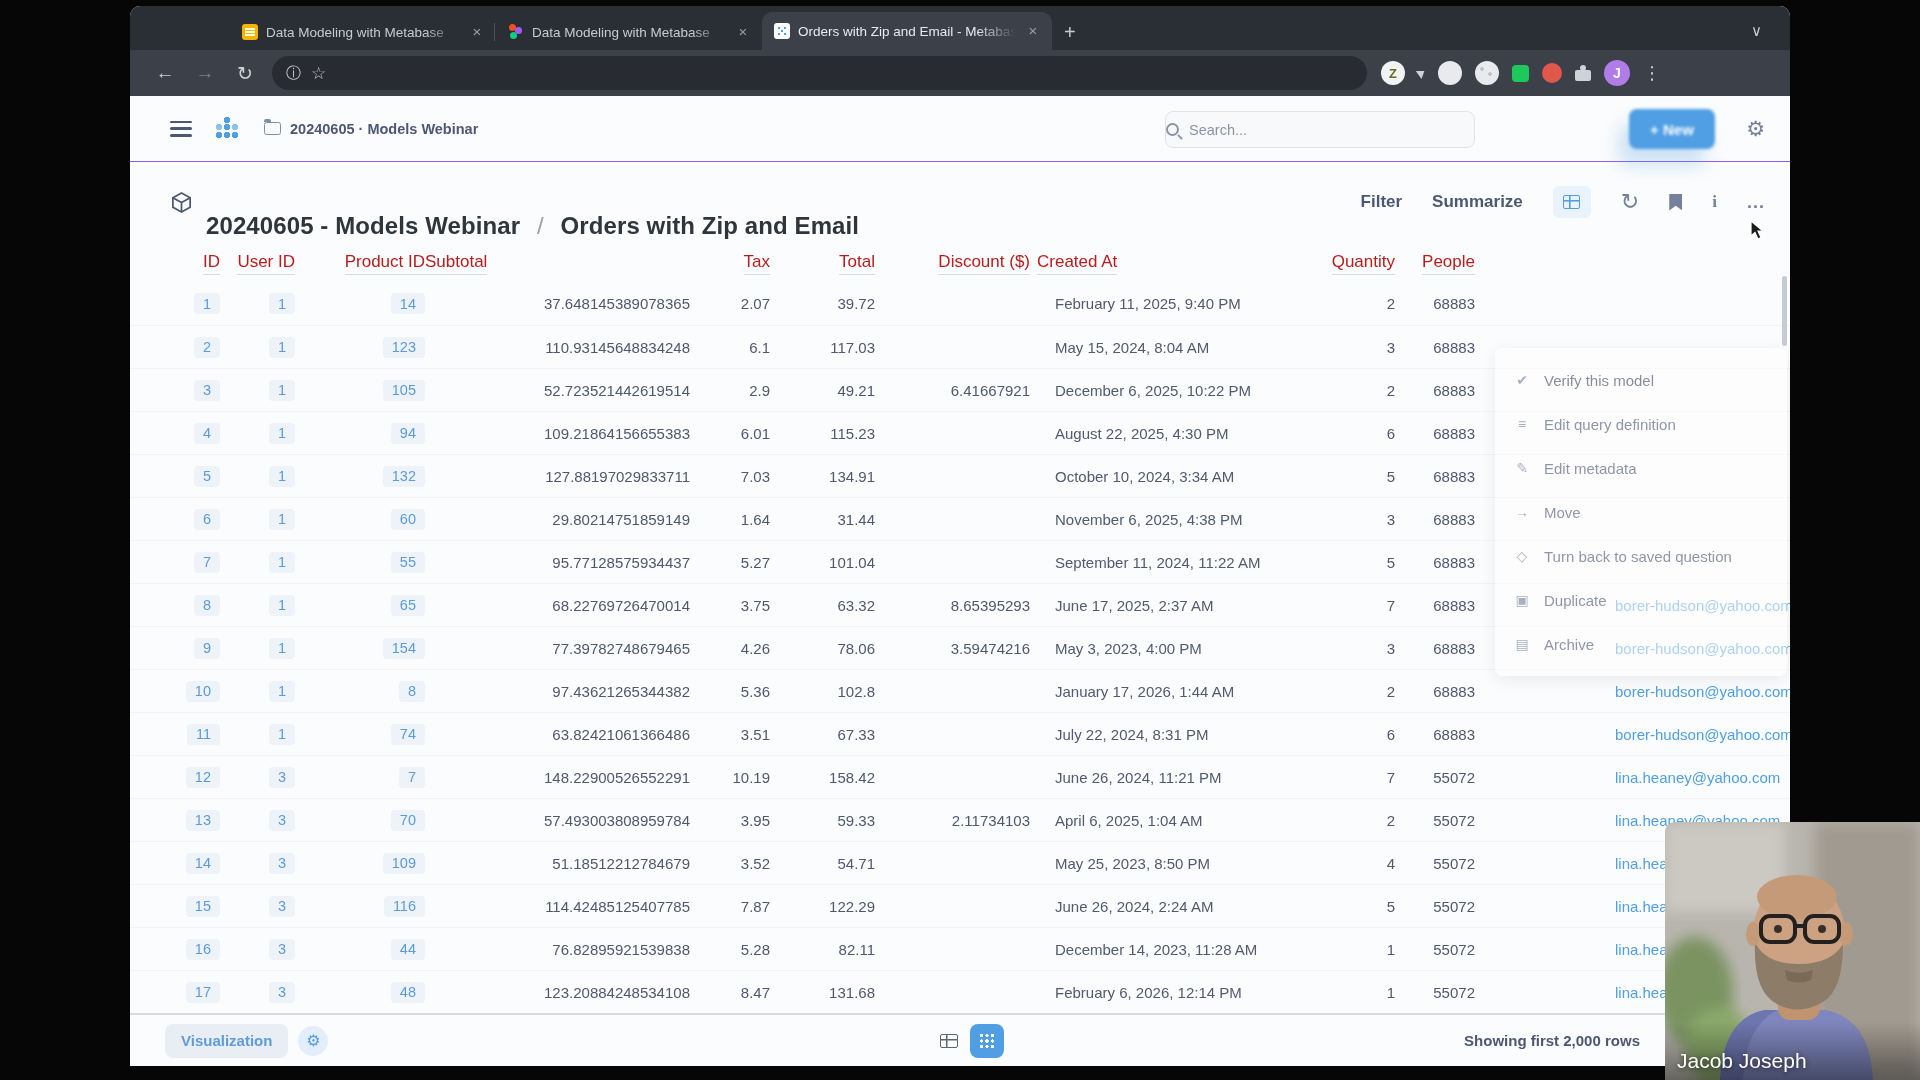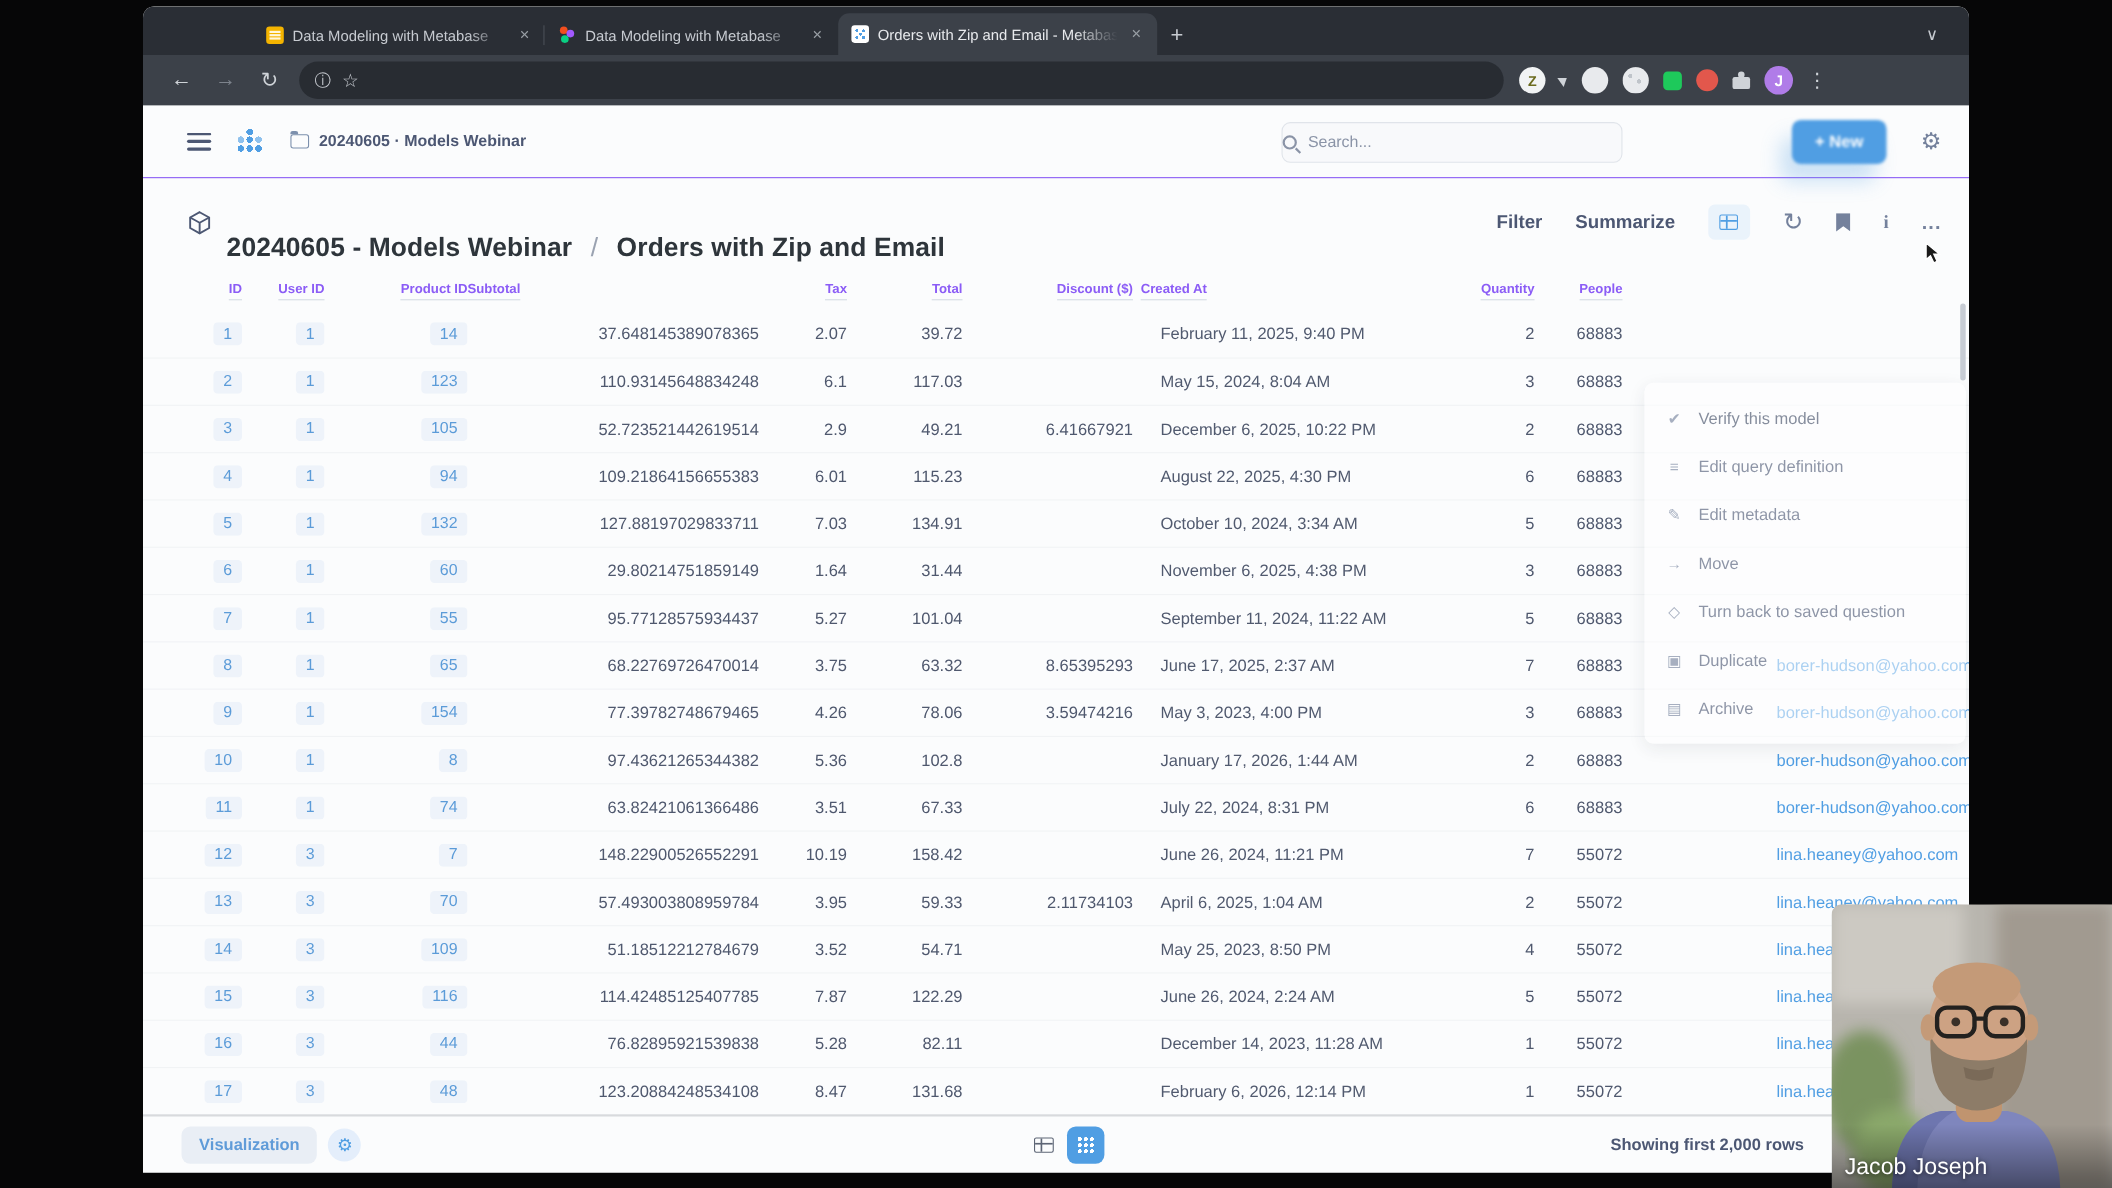--- a/index.html
+++ b/index.html
@@ -93,21 +93,21 @@
   .refresh-ic { font-size:22px; color:#74819c; }
   .bookmark-ic { width:13px; height:17px; background:#74819c;
     clip-path:polygon(0 0,100% 0,100% 100%,50% 72%,0 100%); }
   .info-btn { font-size:17px; font-weight:bold; color:#74819c; font-family:"Liberation Serif",serif; }
   .more-btn { font-size:18px; font-weight:bold; color:#74819c; letter-spacing:1px; }
   .cursor-pointer { position:absolute; right:24px; top:58px; width:17px; height:22px; z-index:40; }
 
   
   .thead { height:40px; display:grid; grid-template-columns:60px 75px 130px 265px 80px 105px 155px 260px 105px 80px 315px;
     padding-left:30px; align-items:center; }
-  .hcell { font-size:12px; font-weight:bold; color:#8b5cf6; white-space:nowrap; }
+  .hcell { font-size:17px; font-weight:normal; color:#b91c1c; white-space:nowrap; }
   .hcell span { border-bottom:1px solid #d4dbe4; padding-bottom:3px; }
   .tbody { }
   .trow { height:43px; display:grid; grid-template-columns:60px 75px 130px 265px 80px 105px 155px 260px 105px 80px 315px;
     padding-left:30px; align-items:center; border-top:1px solid #f1f3f5; }
   .trow:first-child { border-top:none; }
   .cell { font-size:15px; color:#4f586e; white-space:nowrap; overflow:hidden; }
   .al-r { text-align:right; } .al-l { text-align:left; }
   .cell.kind-date { padding-left:25px; color:#515a6f; }
   .cell.kind-email { padding-left:140px; color:#509ee3; }
   .hcell.kind-date { padding-left:7px; }

